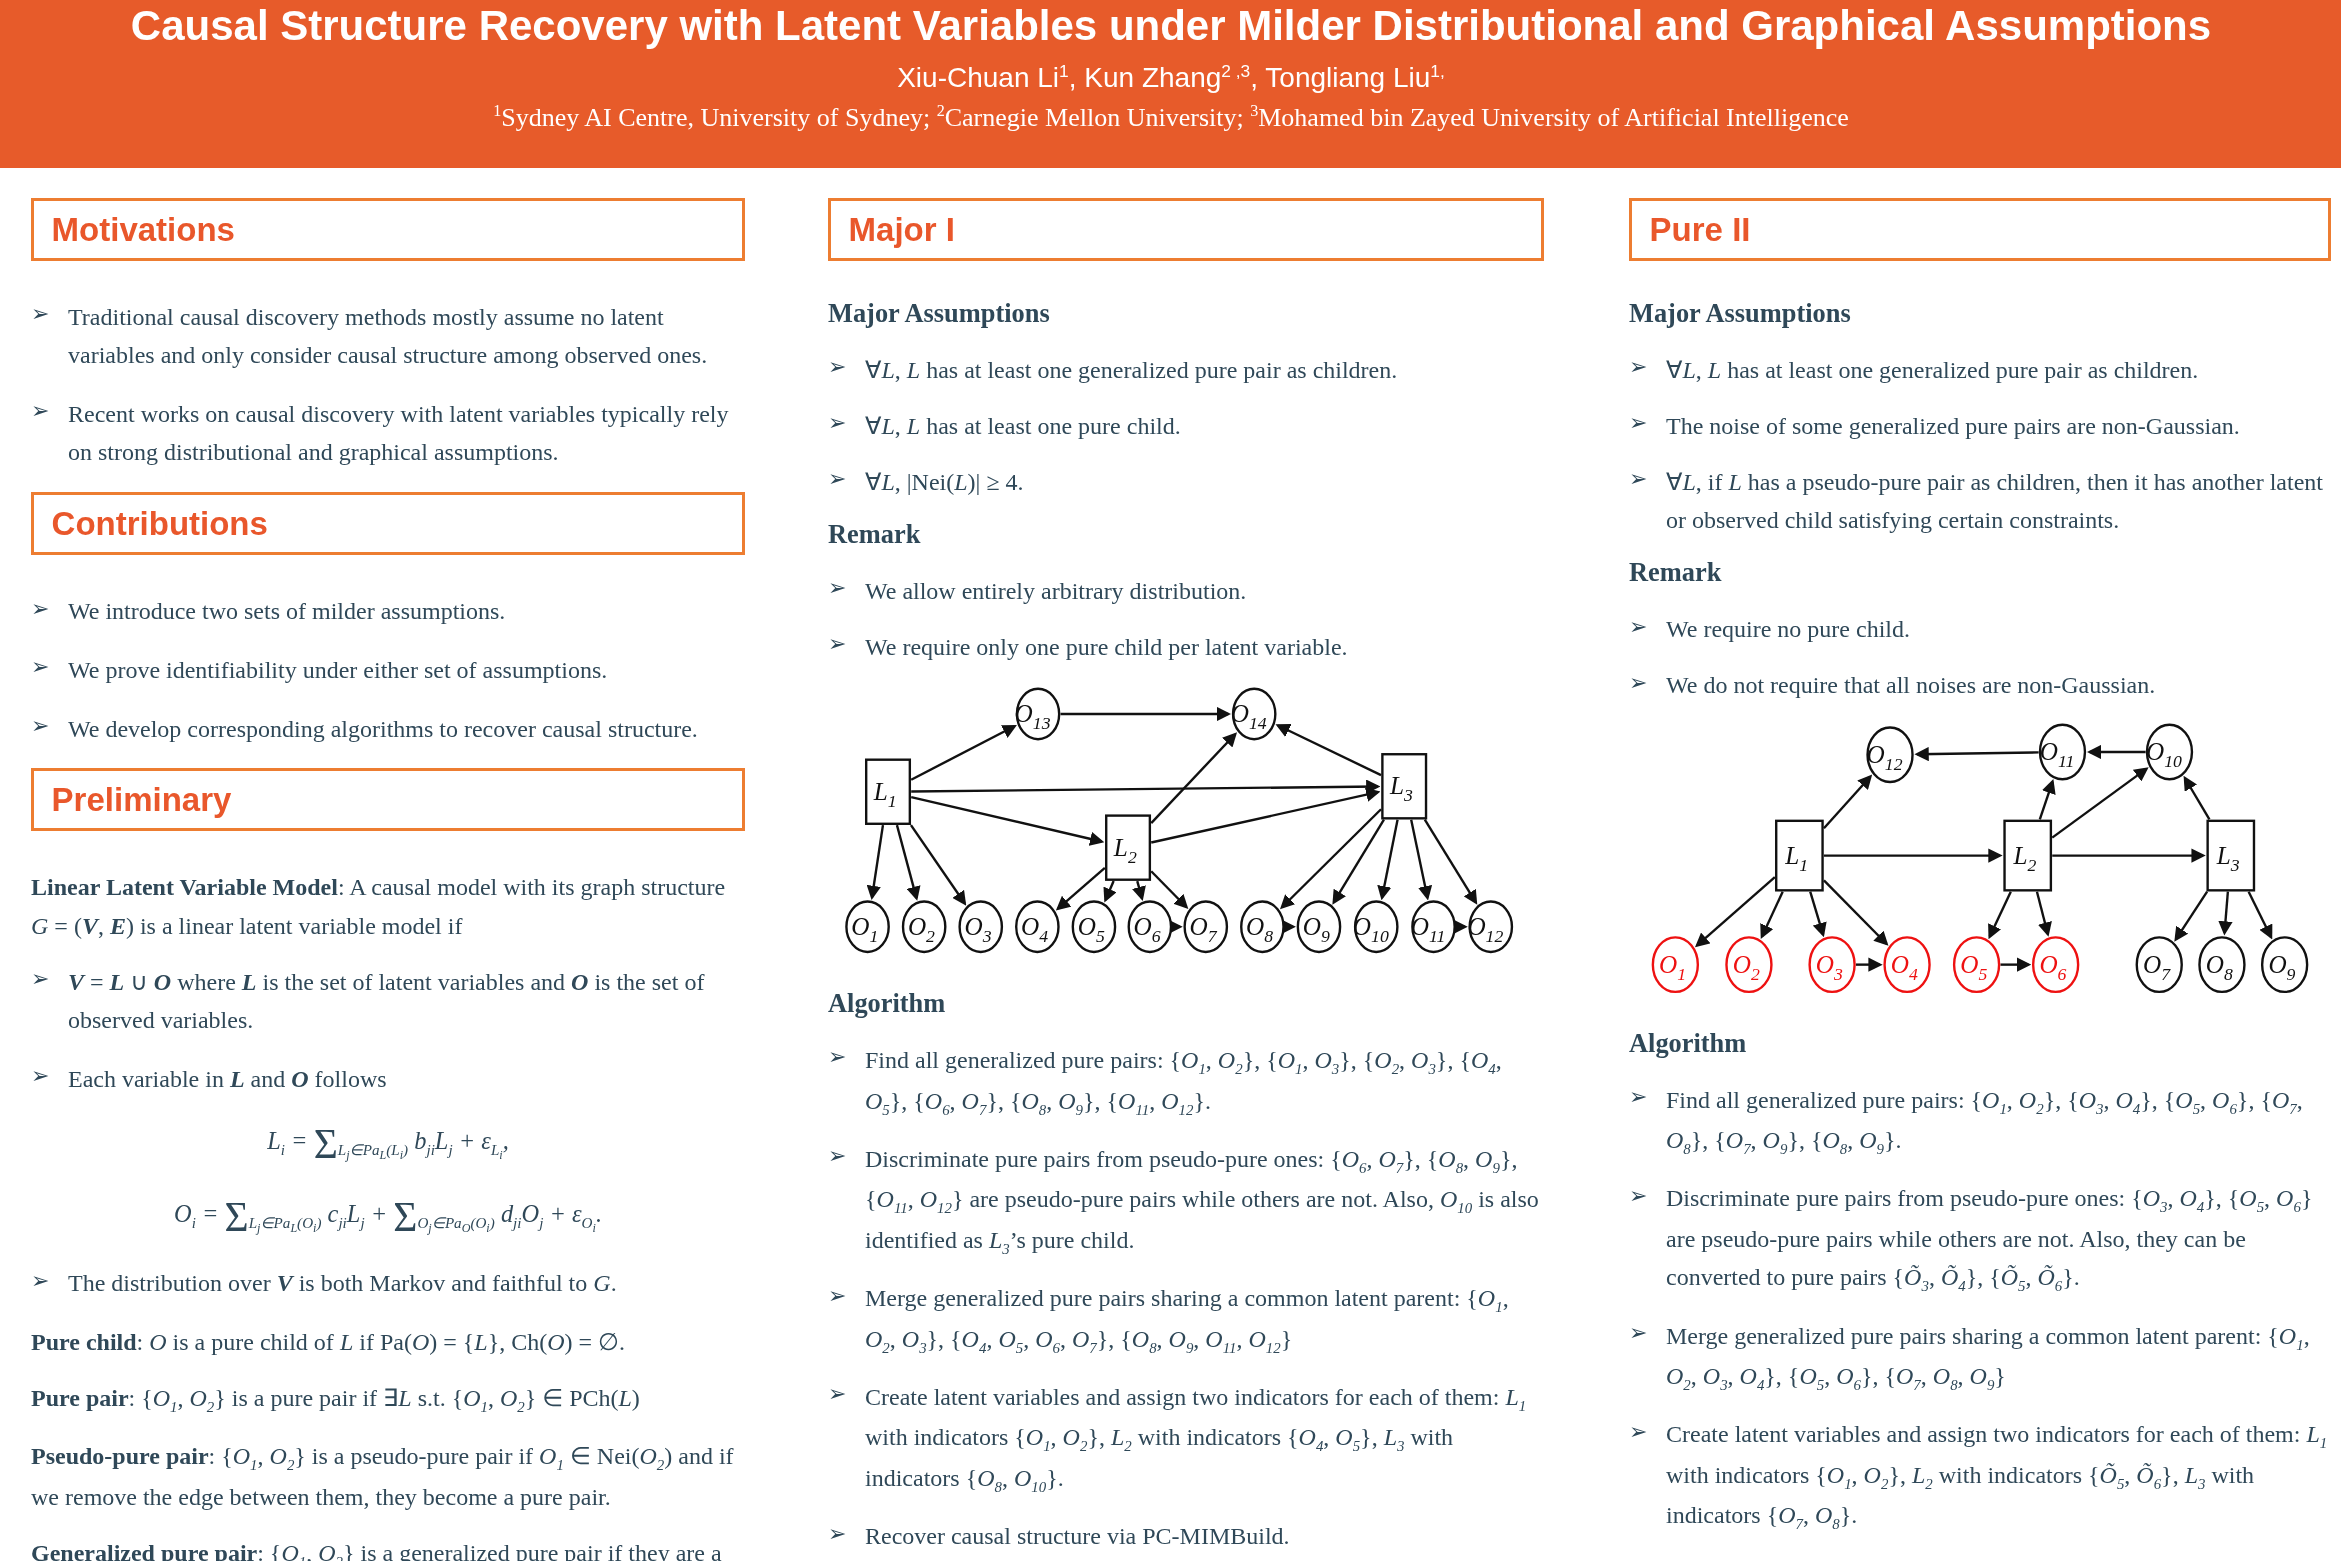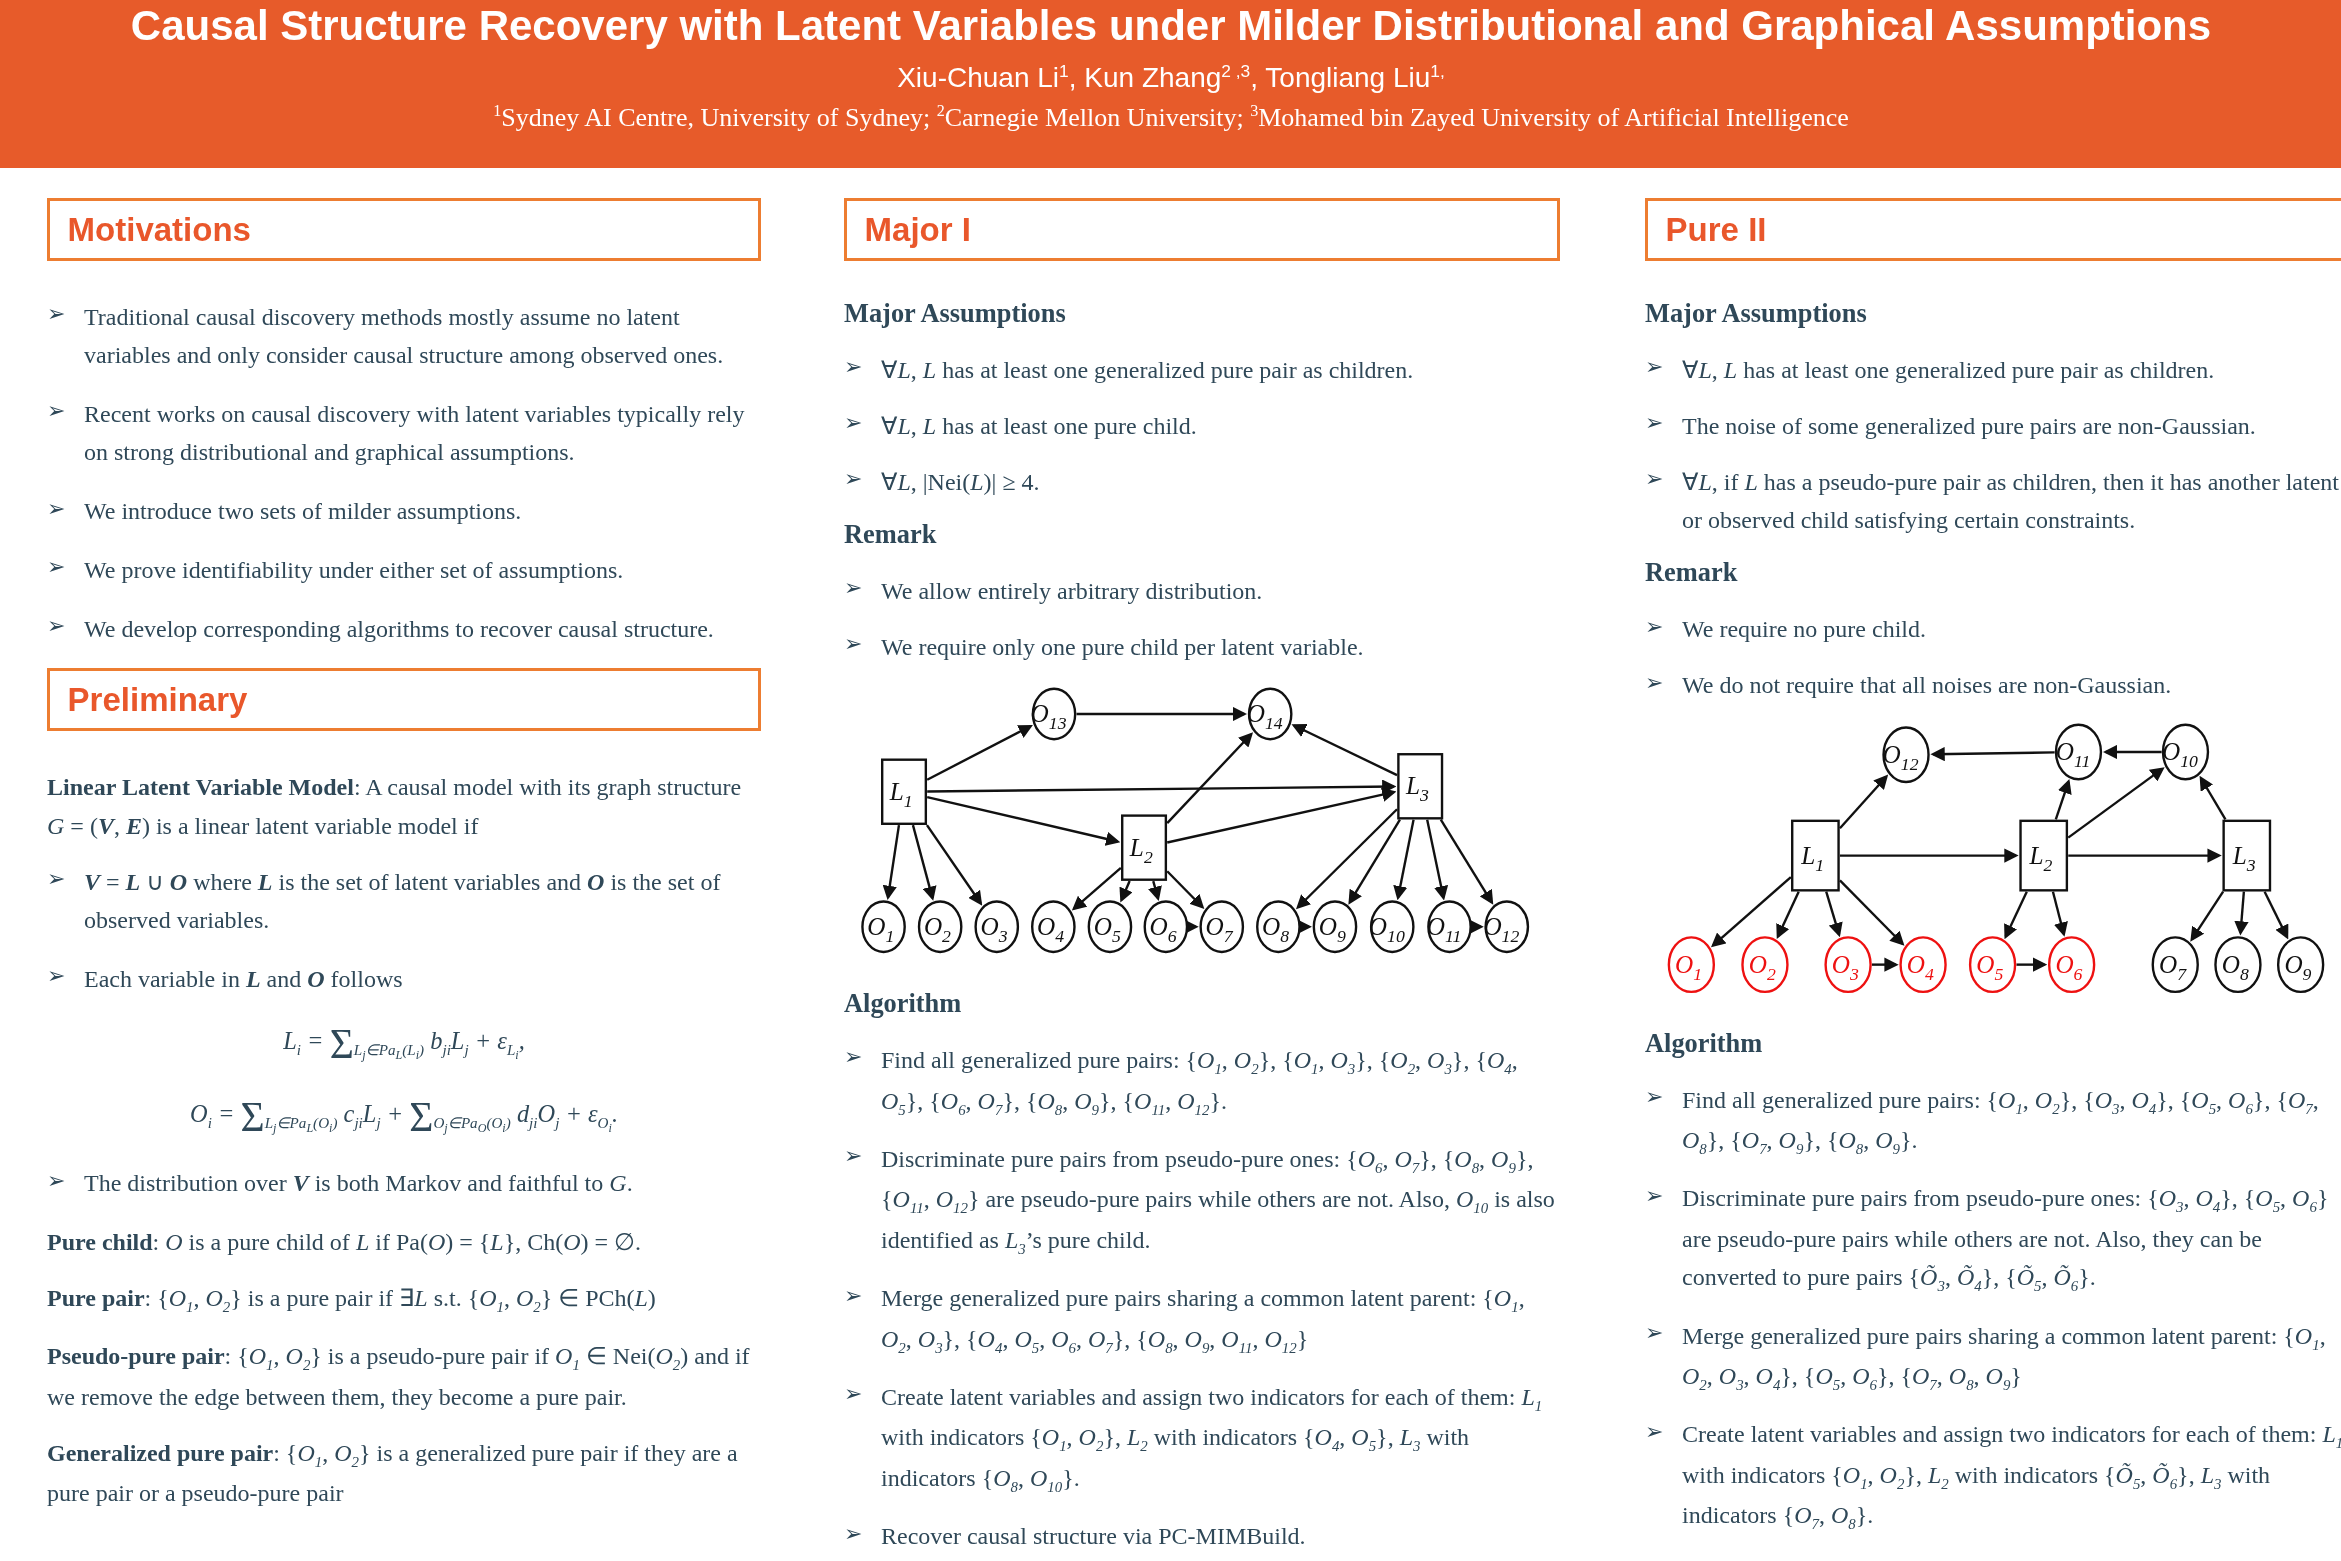--- a/index.html
+++ b/index.html
@@ -9,21 +9,21 @@
   html,body{margin:0;padding:0}
   body{width:2342px;height:1561px;background:#ffffff;overflow:hidden;position:relative;
        font-family:"Liberation Serif",serif;color:var(--body)}
   .hdr{position:absolute;left:0;top:0;width:2342px;height:168px;background:var(--hdrbg);text-align:center;color:#fff}
   .hdr-title{font-family:"Liberation Sans",sans-serif;font-weight:bold;font-size:42px;padding-top:2px}
   .hdr-authors{font-family:"Liberation Sans",sans-serif;font-size:28px;margin-top:11px}
   .hdr-affil{font-family:Liberation Serif, serif;font-size:26px;margin-top:8.1px}
   sup{font-size:62%}
   sub{font-size:62%}
   sub sub{font-size:80%}
-  .cols{position:absolute;top:198px;left:16px;width:2281px;height:1363px}
+  .cols{position:absolute;top:198px;left:0;width:2281px;height:1363px}
   .col{position:absolute;top:0}
   .col1{left:31px;width:714px}
   .col2{left:828px;width:716px}
   .col3{left:1629px;width:702px}
   .secbox{border:3.4px solid var(--border);padding:9.5px 17.6px;margin-bottom:37px;background:#fff}
   .sectitle{font-family:"Liberation Sans",sans-serif;font-weight:bold;font-size:33px;color:var(--accent)}
   .bullet{display:flex;margin-bottom:20.3px}
   .bm{flex:0 0 37px;font-size:22px;padding-top:3.4px;color:var(--body)}
   .bt{flex:1;font-size:24px;line-height:1.6}
   .h3{font-weight:bold;font-size:26.4px;margin:2.7px 0 22px;color:var(--body)}
@@ -53,20 +53,23 @@
       </div>
       <div class="bullet">
         <span class="bm">➢</span>
         <div class="bt">Traditional causal discovery methods mostly assume no latent variables and only consider causal structure among observed ones.</div>
       </div>
       <div class="bullet">
         <span class="bm">➢</span>
         <div class="bt">Recent works on causal discovery with latent variables typically rely on strong distributional and graphical assumptions.</div>
       </div>
 
+      <div class="secbox" style="margin-top:9.5px">
+        <span class="sectitle">Contributions</span>
+      </div>
       <div class="bullet">
         <span class="bm">➢</span>
         <div class="bt">We introduce two sets of milder assumptions.</div>
       </div>
       <div class="bullet">
         <span class="bm">➢</span>
         <div class="bt">We prove identifiability under either set of assumptions.</div>
       </div>
       <div class="bullet">
         <span class="bm">➢</span>

